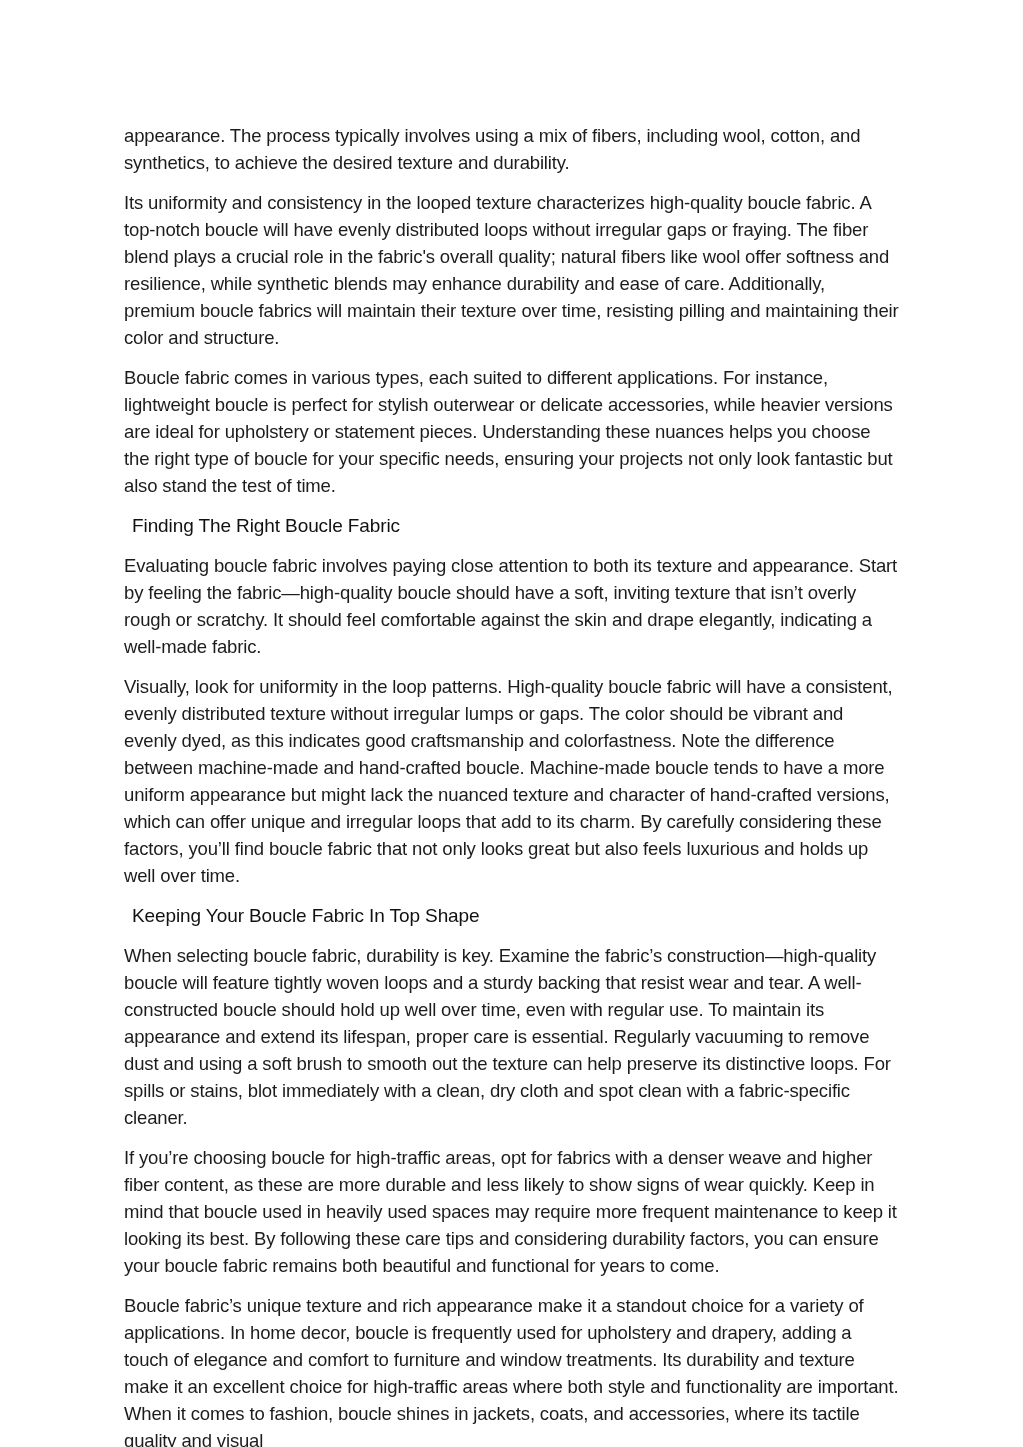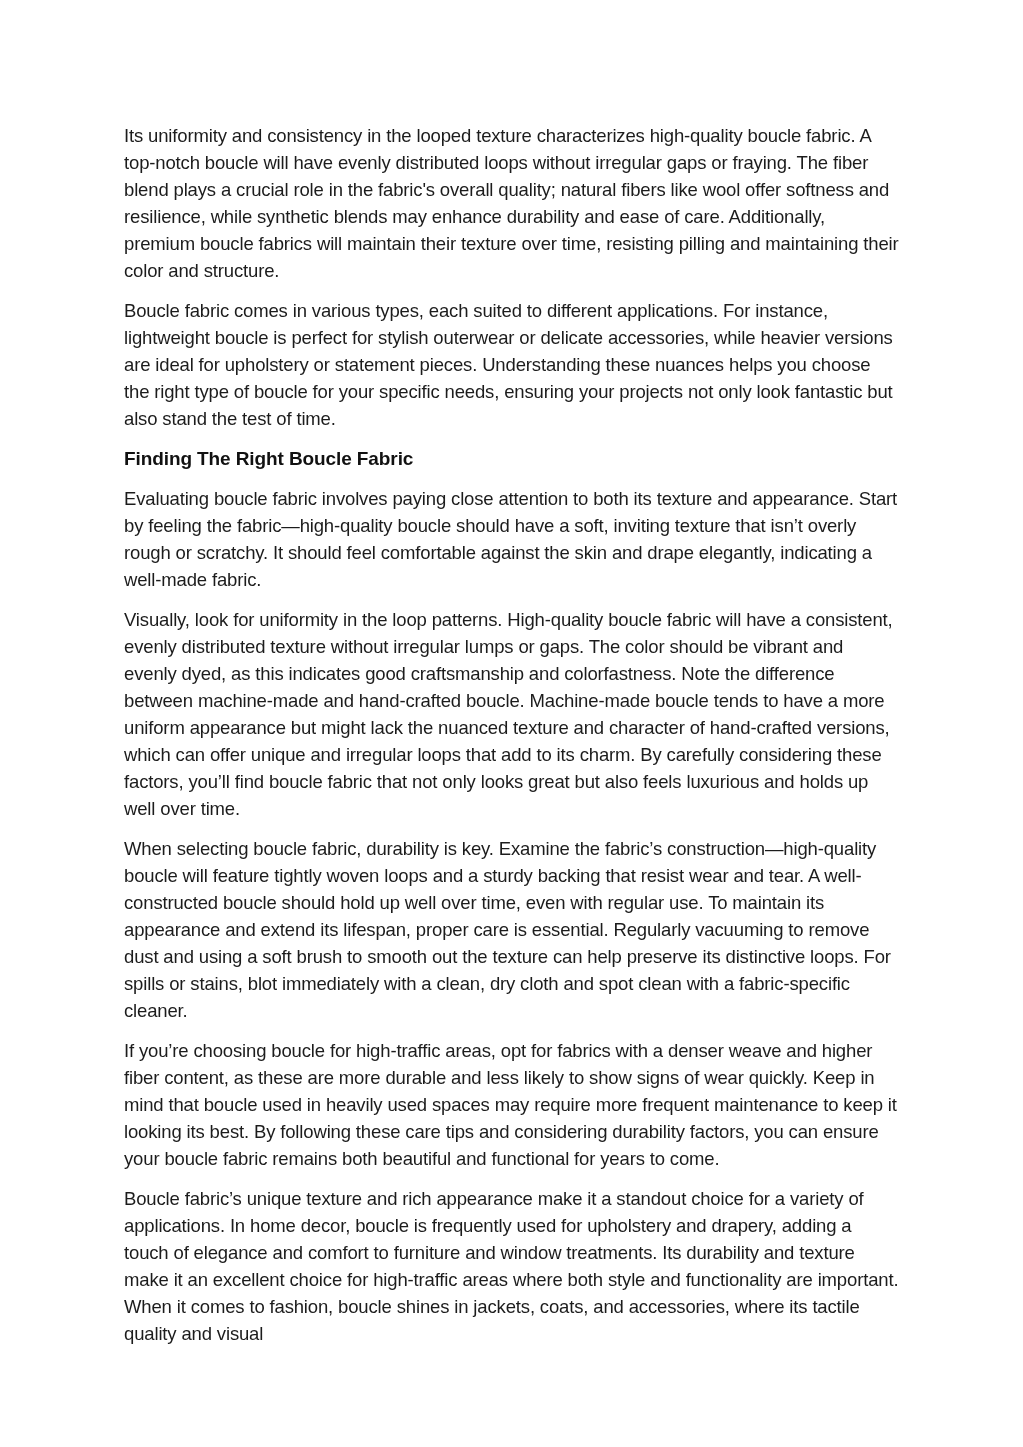--- a/index.html
+++ b/index.html
@@ -19,33 +19,35 @@
     color: #1c1c1c;
   }
   .page p {
     margin: 0 0 13px 0;
     font-size: 18.5px;
     line-height: 27px;
     letter-spacing: -0.15px;
     text-align: left;
   }
   .page h2 {
-    margin: 0 0 13px 0;
+    margin: 0 0 13px 8px;
     font-size: 19px;
     line-height: 27px;
-    font-weight: 700;
+    font-weight: 400;
     letter-spacing: -0.1px;
     color: #111111;
   }
 </style>
 </head>
 <body>
 
 <div class="page">
+  <p>appearance. The process typically involves using a mix of fibers, including wool, cotton, and synthetics, to achieve the desired texture and durability.</p>
   <p>Its uniformity and consistency in the looped texture characterizes high-quality boucle fabric. A top-notch boucle will have evenly distributed loops without irregular gaps or fraying. The fiber blend plays a crucial role in the fabric's overall quality; natural fibers like wool offer softness and resilience, while synthetic blends may enhance durability and ease of care. Additionally, premium boucle fabrics will maintain their texture over time, resisting pilling and maintaining their color and structure.</p>
   <p>Boucle fabric comes in various types, each suited to different applications. For instance, lightweight boucle is perfect for stylish outerwear or delicate accessories, while heavier versions are ideal for upholstery or statement pieces. Understanding these nuances helps you choose the right type of boucle for your specific needs, ensuring your projects not only look fantastic but also stand the test of time.</p>
   <h2>Finding The Right Boucle Fabric</h2>
   <p>Evaluating boucle fabric involves paying close attention to both its texture and appearance. Start by feeling the fabric—high-quality boucle should have a soft, inviting texture that isn’t overly rough or scratchy. It should feel comfortable against the skin and drape elegantly, indicating a well-made fabric.</p>
   <p>Visually, look for uniformity in the loop patterns. High-quality boucle fabric will have a consistent, evenly distributed texture without irregular lumps or gaps. The color should be vibrant and evenly dyed, as this indicates good craftsmanship and colorfastness. Note the difference between machine-made and hand-crafted boucle. Machine-made boucle tends to have a more uniform appearance but might lack the nuanced texture and character of hand-crafted versions, which can offer unique and irregular loops that add to its charm. By carefully considering these factors, you’ll find boucle fabric that not only looks great but also feels luxurious and holds up well over time.</p>
+  <h2>Keeping Your Boucle Fabric In Top Shape</h2>
   <p>When selecting boucle fabric, durability is key. Examine the fabric’s construction—high-quality boucle will feature tightly woven loops and a sturdy backing that resist wear and tear. A well-constructed boucle should hold up well over time, even with regular use. To maintain its appearance and extend its lifespan, proper care is essential. Regularly vacuuming to remove dust and using a soft brush to smooth out the texture can help preserve its distinctive loops. For spills or stains, blot immediately with a clean, dry cloth and spot clean with a fabric-specific cleaner.</p>
   <p>If you’re choosing boucle for high-traffic areas, opt for fabrics with a denser weave and higher fiber content, as these are more durable and less likely to show signs of wear quickly. Keep in mind that boucle used in heavily used spaces may require more frequent maintenance to keep it looking its best. By following these care tips and considering durability factors, you can ensure your boucle fabric remains both beautiful and functional for years to come.</p>
   <p>Boucle fabric’s unique texture and rich appearance make it a standout choice for a variety of applications. In home decor, boucle is frequently used for upholstery and drapery, adding a touch of elegance and comfort to furniture and window treatments. Its durability and texture make it an excellent choice for high-traffic areas where both style and functionality are important. When it comes to fashion, boucle shines in jackets, coats, and accessories, where its tactile quality and visual</p>
 </div>
 
 </body></html>

